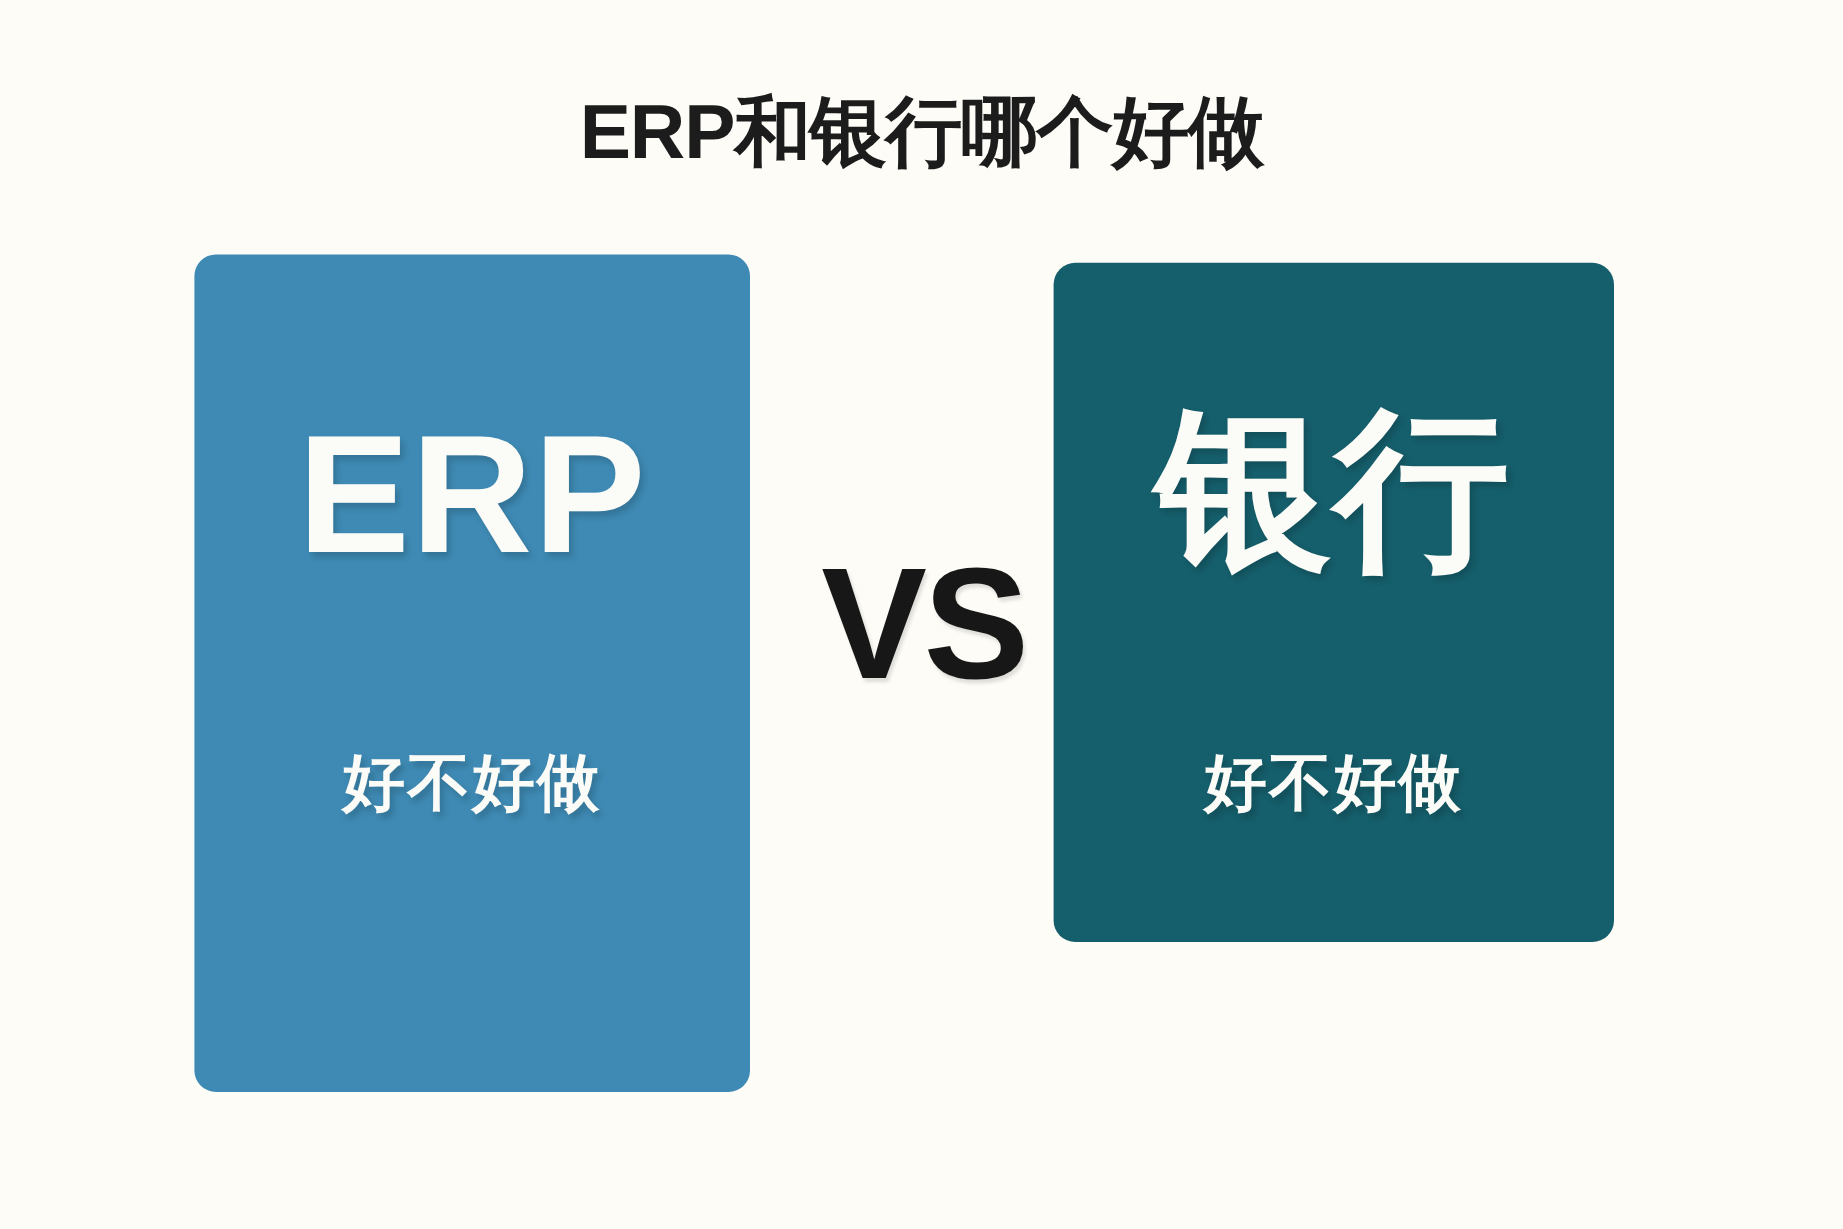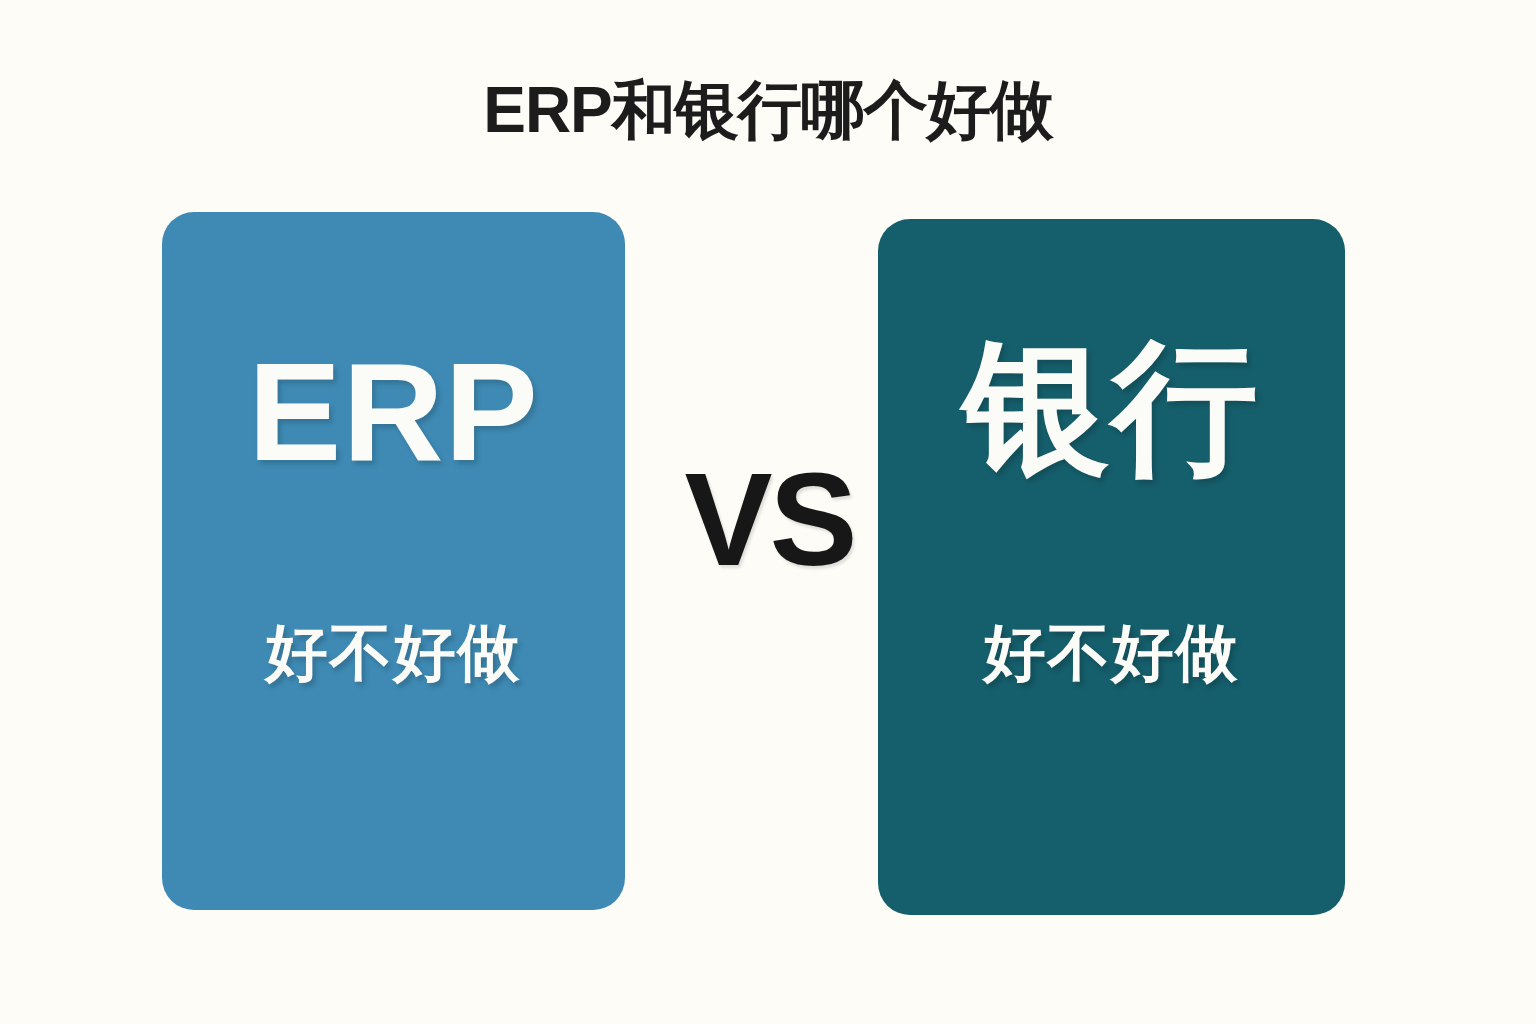--- a/index.html
+++ b/index.html
@@ -33,40 +33,40 @@
     line-height: 96px;
     font-weight: 700;
     color: #1c1c1c;
     letter-spacing: -1px;
     white-space: nowrap;
   }
 
   
   .card {
     position: absolute;
-    border-radius: 32px;
+    border-radius: 18px;
     display: flex;
     flex-direction: column;
     align-items: center;
     box-sizing: border-box;
   }
 
   .card-left {
     left: 162px;
     top: 212px;
     width: 463px;
     height: 698px;
     background: #3e8ab4;
   }
 
   .card-right {
     left: 878px;
     top: 219px;
     width: 467px;
-    height: 696px;
+    height: 566px;
     background: #155e6b;
     text-decoration: underline;
   }
 
   .card-main {
     position: absolute;
     left: 0;
     width: 100%;
     text-align: center;
     color: #fbfbf7;
@@ -89,21 +89,21 @@
     letter-spacing: 2px;
   }
 
   .card-sub {
     position: absolute;
     left: 0;
     width: 100%;
     text-align: center;
     color: #fdfdfa;
     font-weight: 700;
-    font-size: 62px;
+    font-size: 52px;
     line-height: 72px;
     letter-spacing: 2px;
     white-space: nowrap;
     text-shadow: 3px 4px 5px rgba(0,0,0,0.18);
   }
 
   .card-left .card-sub { top: 405px; }
   .card-right .card-sub { top: 398px; }
 
   

